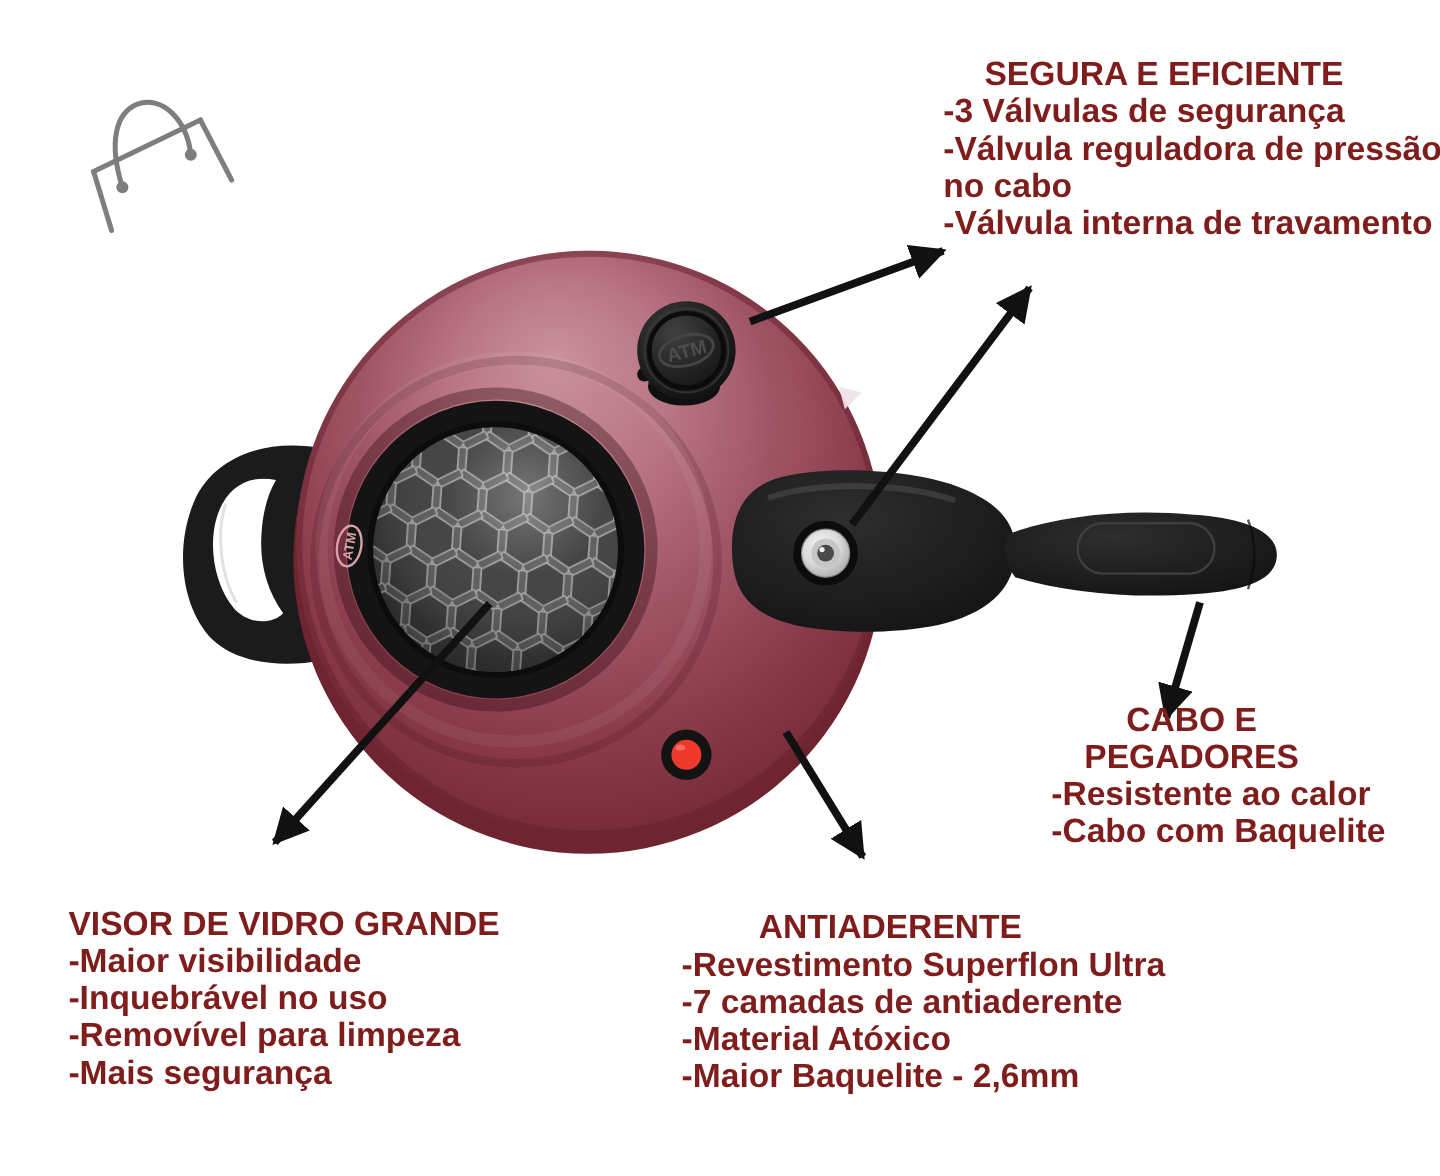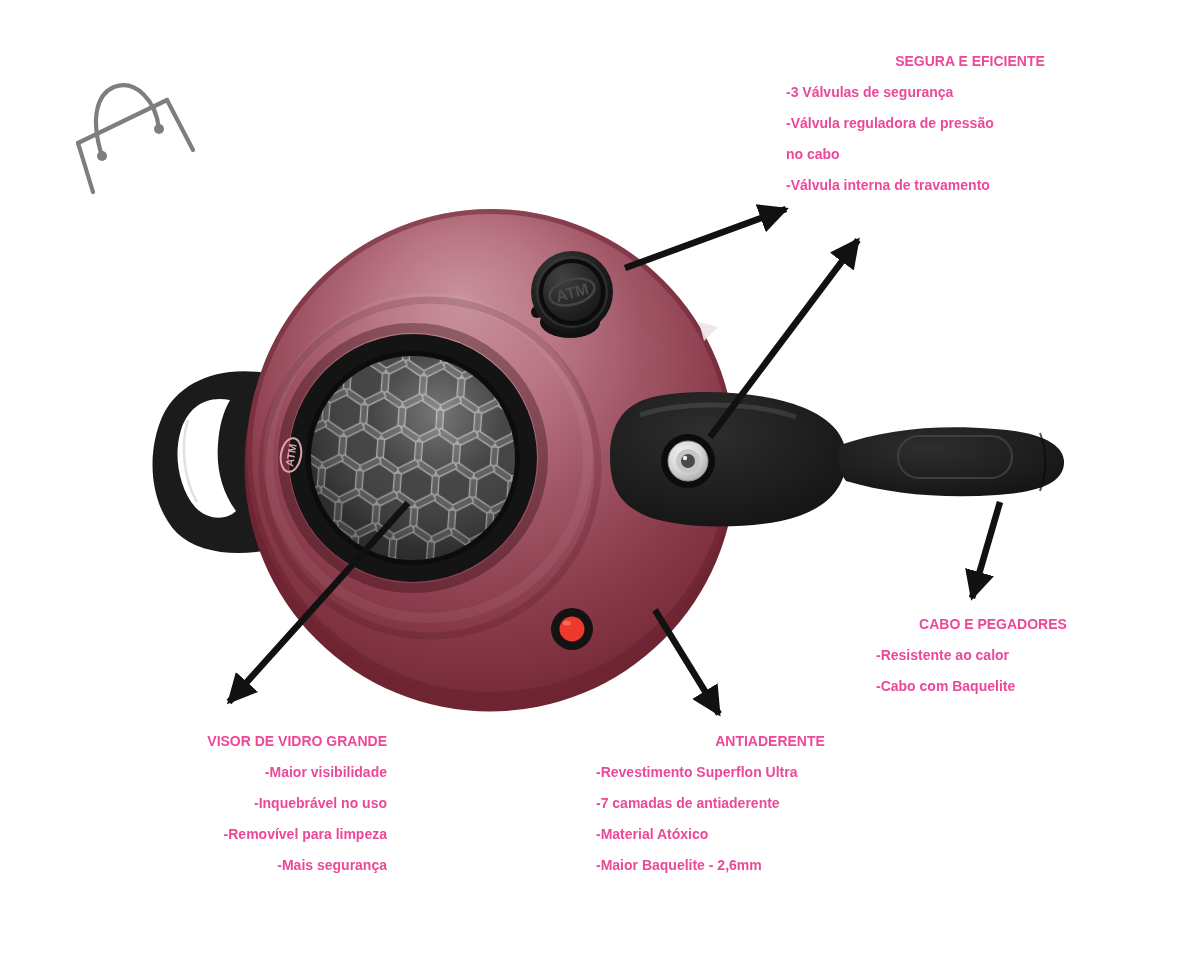--- a/index.html
+++ b/index.html
@@ -1,21 +1,21 @@
 <!DOCTYPE html>
 <html><head>
 <meta charset="utf-8">
 <style>
   html,body{margin:0;padding:0;background:#fff;}
   .stage{
     position:relative;width:1200px;height:980px;background:#ffffff;overflow:hidden;
     font-family:"Liberation Sans", sans-serif;
   }
   .stage svg.art{position:absolute;left:0;top:0;}
-  .note{position:absolute;color:#ec4899;font-weight:bold;font-size:14px;line-height:31px;white-space:nowrap;}
+  .note{position:absolute;color:#7f1d1d;font-weight:bold;font-size:28px;line-height:31px;white-space:nowrap;}
   .note .ttl{font-weight:bold;}
   .note .c{text-align:center;white-space:normal;}
 </style>
 </head>
 <body>
 
 <div class="stage">
 
   <svg class="art" width="1200" height="980" viewBox="0 0 1200 980">
     <defs>
@@ -154,35 +154,35 @@
   </svg>
 
   <div class="note" style="left:786px;top:46px;width:368px;">
     <div class="ttl c">SEGURA E EFICIENTE</div>
     <div>-3 Válvulas de segurança</div>
     <div>-Válvula reguladora de pressão</div>
     <div>no cabo</div>
     <div>-Válvula interna de travamento</div>
   </div>
 
-  <div class="note" style="left:876px;top:609px;width:234px;">
+  <div class="note" style="left:876px;top:584px;width:234px;">
     <div class="ttl c">CABO E PEGADORES</div>
     <div>-Resistente ao calor</div>
     <div>-Cabo com Baquelite</div>
   </div>
 
-  <div class="note" style="left:57px;top:726px;width:330px;text-align:right;">
+  <div class="note" style="left:57px;top:754px;width:330px;">
     <div class="ttl">VISOR DE VIDRO GRANDE</div>
     <div>-Maior visibilidade</div>
     <div>-Inquebrável no uso</div>
     <div>-Removível para limpeza</div>
     <div>-Mais segurança</div>
   </div>
 
-  <div class="note" style="left:568px;top:726px;width:348px;margin-left:28px;">
+  <div class="note" style="left:568px;top:757px;width:348px;">
     <div class="ttl c">ANTIADERENTE</div>
     <div>-Revestimento Superflon Ultra</div>
     <div>-7 camadas de antiaderente</div>
     <div>-Material Atóxico</div>
     <div>-Maior Baquelite - 2,6mm</div>
   </div>
 
 </div>
 
 </body></html>

